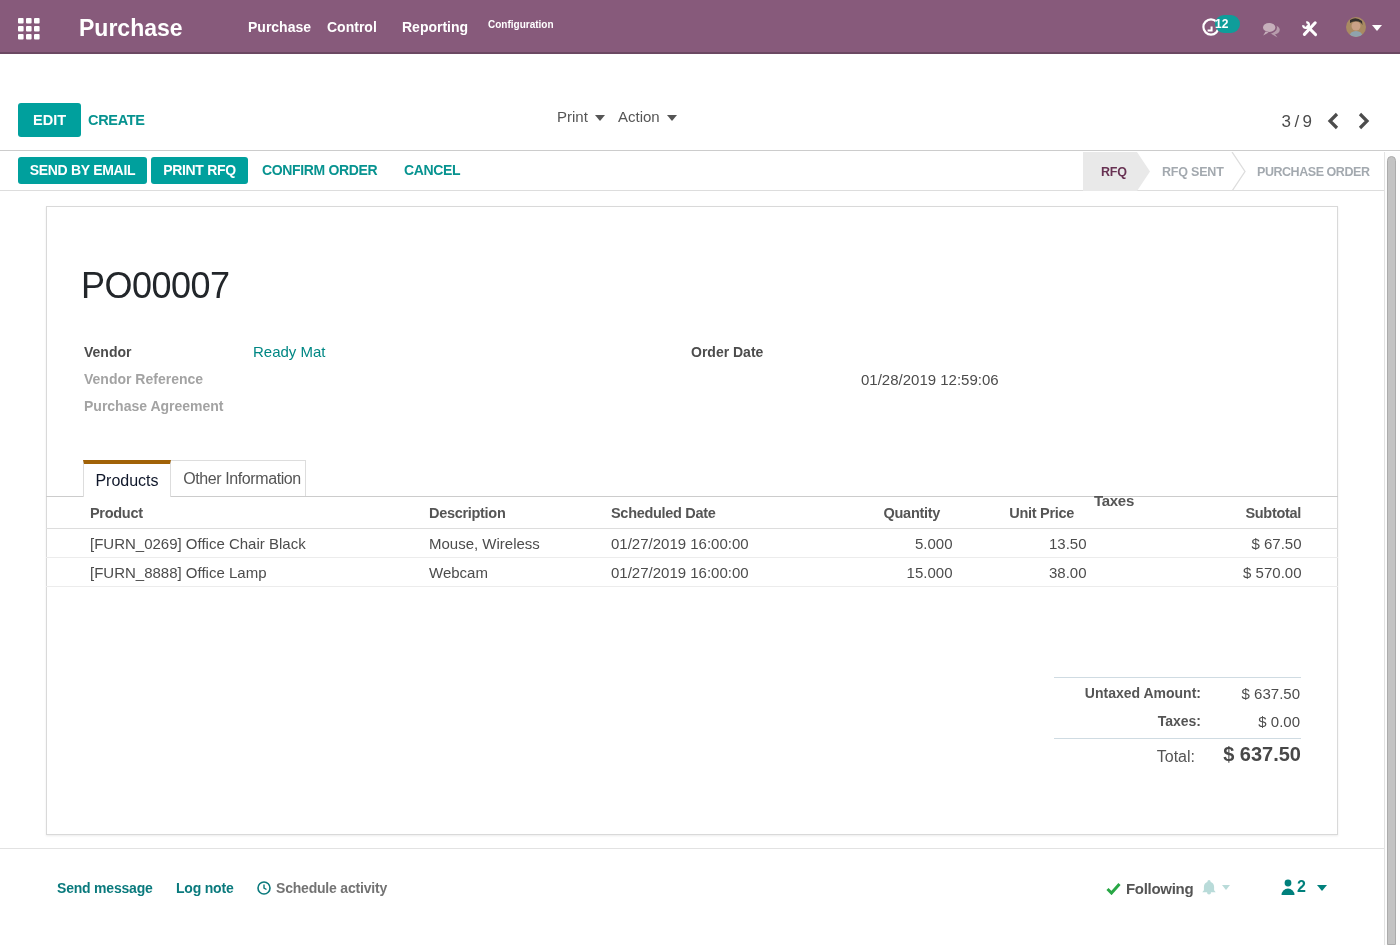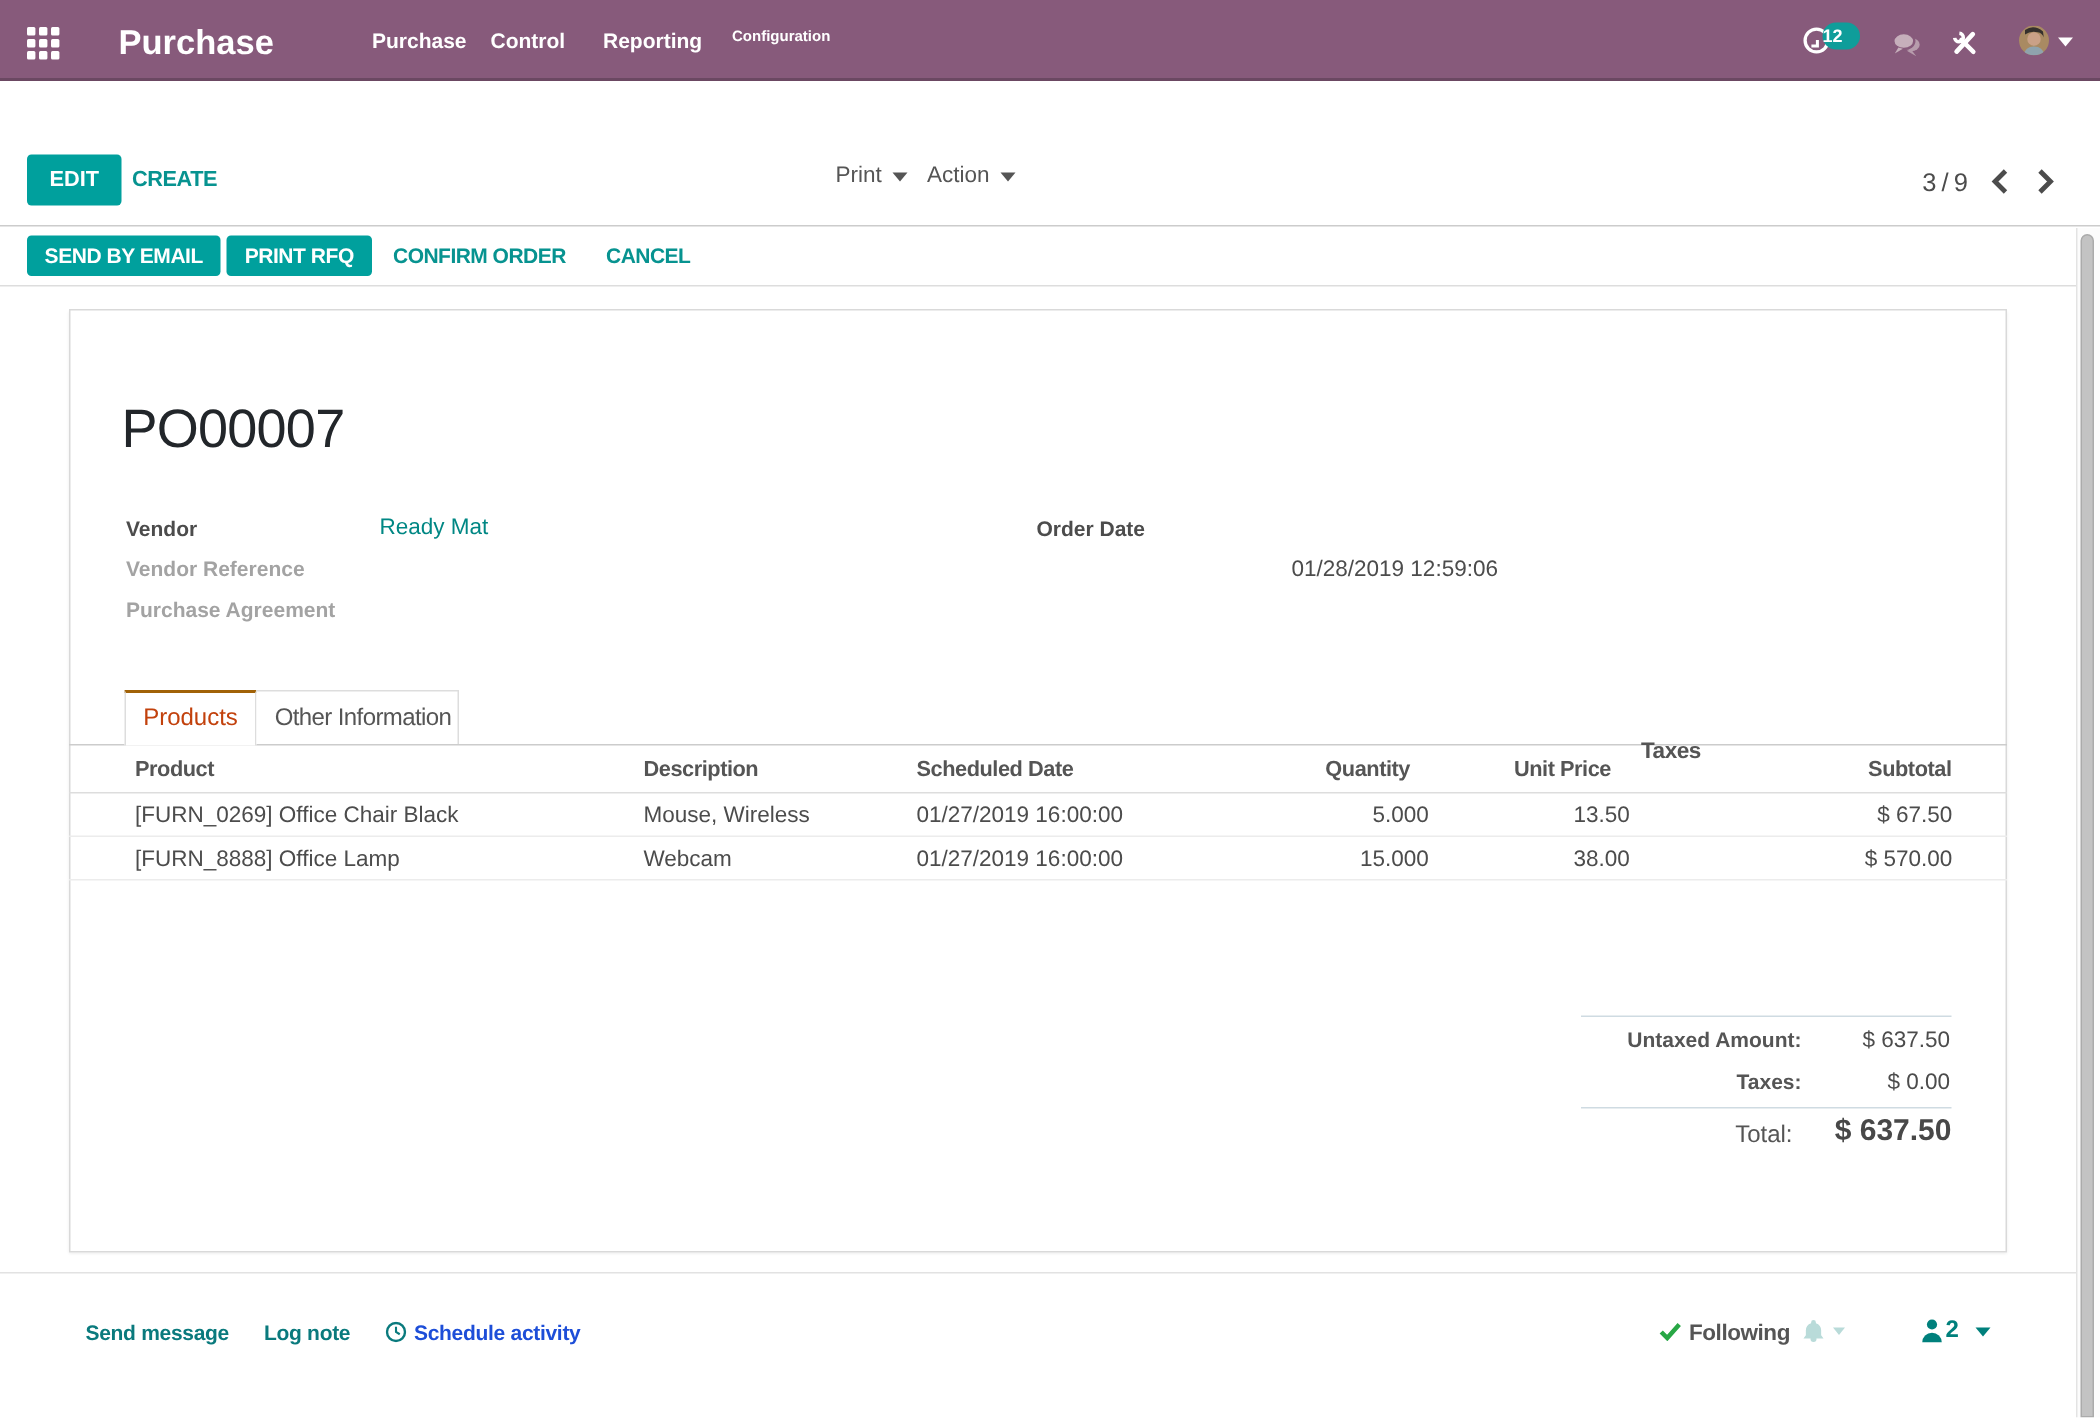--- a/index.html
+++ b/index.html
@@ -115,36 +115,45 @@
       </svg>
   </div>
 </div>
 
 <div class="abs" id="statusrow">
   <div class="btn-fill" style="left:18px; top:5px; width:129px; height:27px; font-size:14px; letter-spacing:-0.3px; line-height:27px;">SEND BY EMAIL</div>
   <div class="btn-fill" style="left:151px; top:5px; width:97px; height:27px; font-size:14px; letter-spacing:-0.3px; line-height:27px;">PRINT RFQ</div>
   <div class="tlink" style="left:262px; top:5px; font-size:14px; letter-spacing:-0.35px; line-height:27px;">CONFIRM ORDER</div>
   <div class="tlink" style="left:404px; top:5px; font-size:14px; letter-spacing:-0.35px; line-height:27px;">CANCEL</div>
 
+  <div class="abs" style="left:1083px; top:0; width:301px; height:39px;">
+    <svg width="301" height="39" viewBox="0 0 301 39">
+      <path d="M0 0 H54 L67 19.5 L54 39 H0 Z" fill="#e9e9e9"></path>
+      <path d="M149 0 L162 19.5 L149 39" fill="none" stroke="#ddd" stroke-width="1.3"></path>
+      <text x="18" y="23.8" font-size="12.5px" font-weight="bold" letter-spacing="-0.2" fill="#683253">RFQ</text>
+      <text x="79" y="23.8" font-size="12.5px" font-weight="bold" letter-spacing="-0.2" fill="#a3a9af">RFQ SENT</text>
+      <text x="174" y="23.8" font-size="12.5px" font-weight="bold" letter-spacing="-0.45" fill="#a3a9af">PURCHASE ORDER</text>
+    </svg>
+  </div>
 </div>
 
 <div class="abs" id="content">
   <div class="abs" id="sheet"></div>
 
   <div class="abs" style="left:81px; top:74px; font-size:36px; letter-spacing:-0.5px; color:#22262a; line-height:40px;">PO00007</div>
 
   <div class="abs" style="left:84px; top:152px; font-size:14px; font-weight:bold; color:#4c4c4c;">Vendor</div>
   <div class="abs" style="left:253px; top:151px; font-size:15px; color:#008784;">Ready Mat</div>
   <div class="abs" style="left:84px; top:179px; font-size:14px; font-weight:bold; color:#a3a3a3;">Vendor Reference</div>
   <div class="abs" style="left:84px; top:206px; font-size:14px; font-weight:bold; color:#a3a3a3;">Purchase Agreement</div>
   <div class="abs" style="left:691px; top:152px; font-size:14px; font-weight:bold; color:#4c4c4c;">Order Date</div>
   <div class="abs" style="left:861px; top:151px; font-size:15px; color:#4c4c4c;margin-top:28px;">01/28/2019 12:59:06</div>
 
   <div class="abs" style="left:46px; top:304px; width:1292px; height:1px; background:#ccc;"></div>
-  <div class="abs" style="left:83px; top:268px; width:88px; height:37px; background:#fff; border:1px solid #ddd; border-top:2px solid #a16207; border-bottom:none; text-align:center; font-size:16px; color:#c2410c; line-height:34px;">Products</div>
+  <div class="abs" style="left:83px; top:268px; width:88px; height:37px; background:#fff; border:1px solid #ddd; border-top:4px solid #a16207; border-bottom:none; text-align:center; font-size:16px; color:#0f172a; line-height:34px;">Products</div>
   <div class="abs" style="left:171px; top:268px; width:135px; height:36px; background:#fff; border-top:1px solid #ddd; border-right:1px solid #ddd; text-align:center; text-indent:8px; letter-spacing:-0.4px; font-size:16px; color:#555; line-height:35px;">Other Information</div>
 
   <div class="abs" style="left:90px; top:313px; font-size:14.5px; letter-spacing:-0.3px; font-weight:bold; color:#555;">Product</div>
   <div class="abs" style="left:429px; top:313px; font-size:14.5px; letter-spacing:-0.3px; font-weight:bold; color:#555;">Description</div>
   <div class="abs" style="left:611px; top:313px; font-size:14.5px; letter-spacing:-0.3px; font-weight:bold; color:#555;">Scheduled Date</div>
   <div class="abs" style="left:840px; top:313px; width:100px; text-align:right; font-size:14.5px; letter-spacing:-0.3px; font-weight:bold; color:#555;">Quantity</div>
   <div class="abs" style="left:974px; top:313px; width:100px; text-align:right; font-size:14.5px; letter-spacing:-0.3px; font-weight:bold; color:#555;">Unit Price</div>
   <div class="abs" style="left:1094px; top:300px; font-size:15px; letter-spacing:-0.3px; font-weight:bold; color:#555;">Taxes</div>
   <div class="abs" style="left:1201px; top:313px; width:100px; text-align:right; font-size:14.5px; letter-spacing:-0.3px; font-weight:bold; color:#555;">Subtotal</div>
   <div class="abs" style="left:46px; top:336px; width:1292px; height:1px; background:#ddd;"></div>
@@ -177,21 +186,21 @@
 
 <div class="abs" id="chatter">
   <div class="tlink" style="left:57px; top:30px; font-size:14px; letter-spacing:-0.2px; line-height:16px; color:#0a7a7d;">Send message</div>
   <div class="tlink" style="left:176px; top:30px; font-size:14px; letter-spacing:-0.2px; line-height:16px; color:#0a7a7d;">Log note</div>
   <div class="abs" style="left:257px; top:31px; width:14px; height:14px;">
     <svg width="14" height="14" viewBox="0 0 14 14">
       <circle cx="7" cy="7" r="6" fill="none" stroke="#0a7a7d" stroke-width="1.6"></circle>
       <path d="M7 3.5 V7 L9.5 8.5" fill="none" stroke="#0a7a7d" stroke-width="1.4"></path>
     </svg>
   </div>
-  <div class="tlink" style="left:276px; top:30px; font-size:14px; letter-spacing:-0.2px; line-height:16px; color:#1d4ed8;">Schedule activity</div>
+  <div class="tlink" style="left:276px; top:30px; font-size:14px; letter-spacing:-0.2px; line-height:16px; color:#737373;">Schedule activity</div>
 
   <div class="abs" style="left:1106px; top:31px; width:15px; height:13px;">
     <svg width="15" height="13" viewBox="0 0 15 13">
         <path d="M1.5 7 L5.5 11 L13.5 2" fill="none" stroke="#28a745" stroke-width="3"></path>
       </svg>
   </div>
   <div class="abs" style="left:1126px; top:30px; font-size:15px; letter-spacing:-0.3px; font-weight:bold; color:#555;">Following</div>
   <div class="abs" style="left:1201px; top:29px; width:16px; height:17px;">
     <svg width="16" height="17" viewBox="0 0 16 17">
       <path d="M8 1 a1.6 1.6 0 0 1 1.6 1.6 v0.5 a5.1 5.1 0 0 1 3.5 4.8 v3.3 l1.6 2.1 H1.3 L2.9 11.2 V7.9 a5.1 5.1 0 0 1 3.5-4.8 v-0.5 A1.6 1.6 0 0 1 8 1 z" fill="#b9dbd9"></path>

